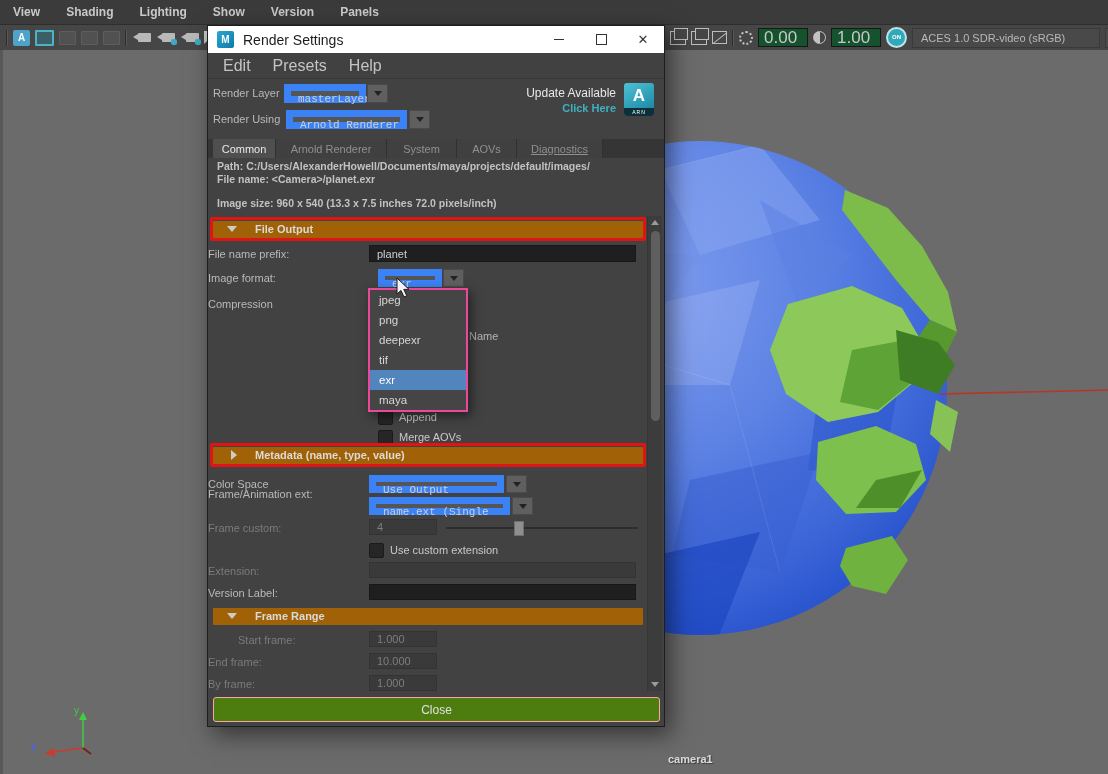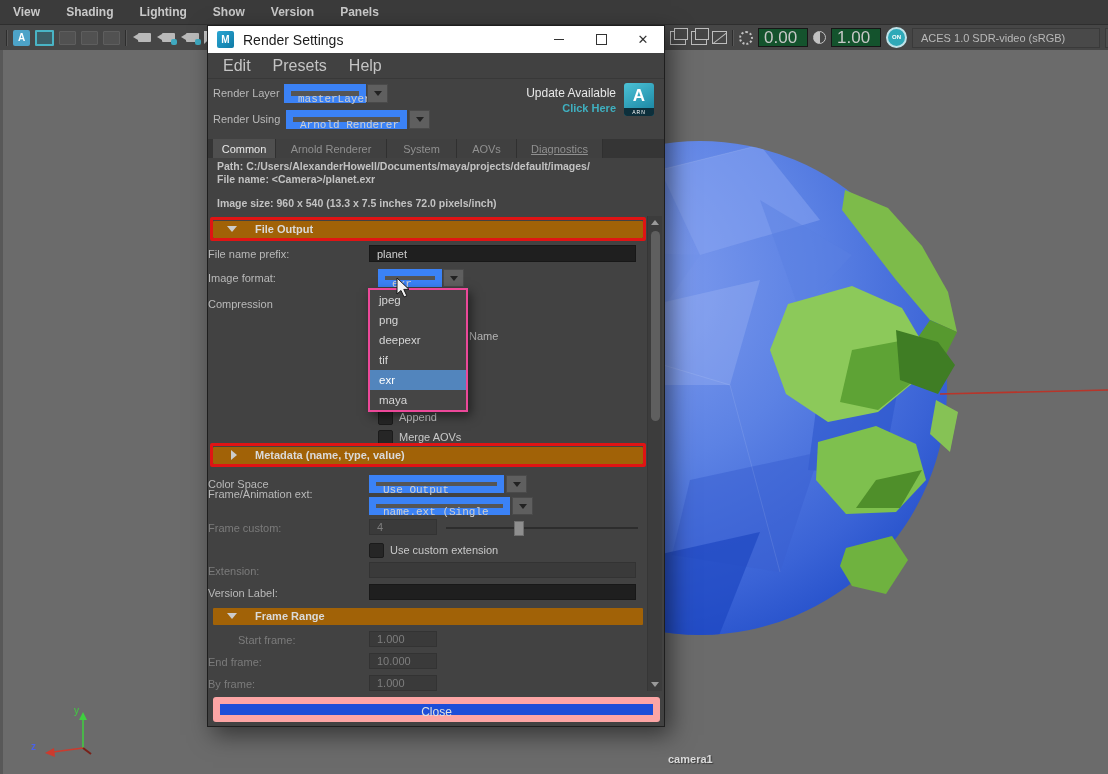--- a/index.html
+++ b/index.html
@@ -102,22 +102,22 @@
   .slidertrack{position:absolute;height:2px;background:#2d2d2d;}
   .sliderhandle{position:absolute;width:8px;height:13px;background:#8f8f8f;border:1px solid #6f6f6f;}
   .vscroll{position:absolute;left:439px;top:190px;width:15px;height:475px;background:#3c3c3c;
         border-left:1px solid #363636;box-sizing:border-box;}
   .vsarrow{position:absolute;left:0;width:100%;height:13px;display:flex;align-items:center;justify-content:center;}
   .tri-up-s{width:0;height:0;border-left:4px solid transparent;border-right:4px solid transparent;
         border-bottom:5px solid #9a9a9a;}
   .tri-dn-s{width:0;height:0;border-left:4px solid transparent;border-right:4px solid transparent;
         border-top:5px solid #9a9a9a;}
   .vsthumb{position:absolute;left:3px;top:15px;width:9px;height:190px;background:#5f5f5f;border-radius:5px;}
-  .closebtn{position:absolute;left:5px;top:671px;width:447px;height:25px;background:#1d4ed8;
-        border:7px solid #fca5a5;border-radius:3px;color:#e0e0e0;font-size:12px;
+  .closebtn{position:absolute;left:5px;top:671px;width:447px;height:25px;background:#4d7c0f;
+        border:1px solid #fca5a5;border-radius:3px;color:#e0e0e0;font-size:12px;
         font-family:"Liberation Sans",sans-serif;}
   .namefrag{position:absolute;left:261px;top:114px;color:#b5b5b5;font-size:11px;z-index:1;}
   .cursor{position:absolute;left:396px;top:277px;z-index:50;pointer-events:none;}
 </style>
 </head>
 <body>
 
 <div id="root">
 
   <div class="menubar">

